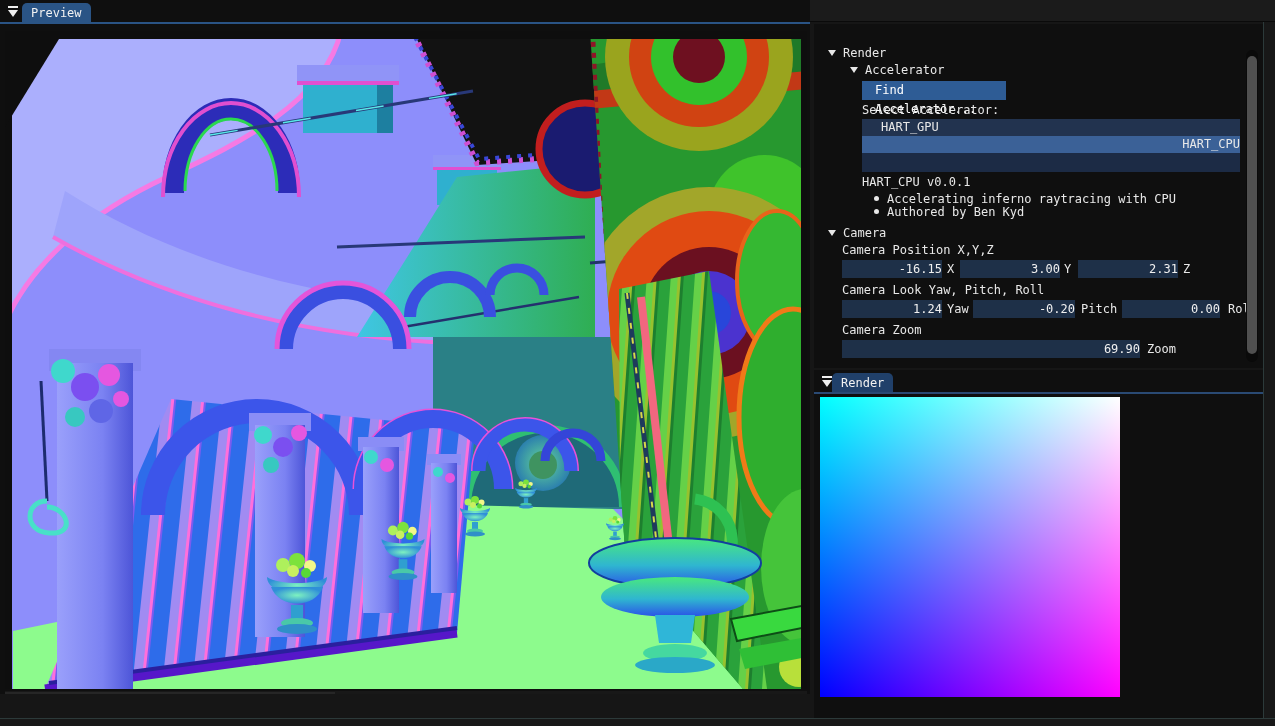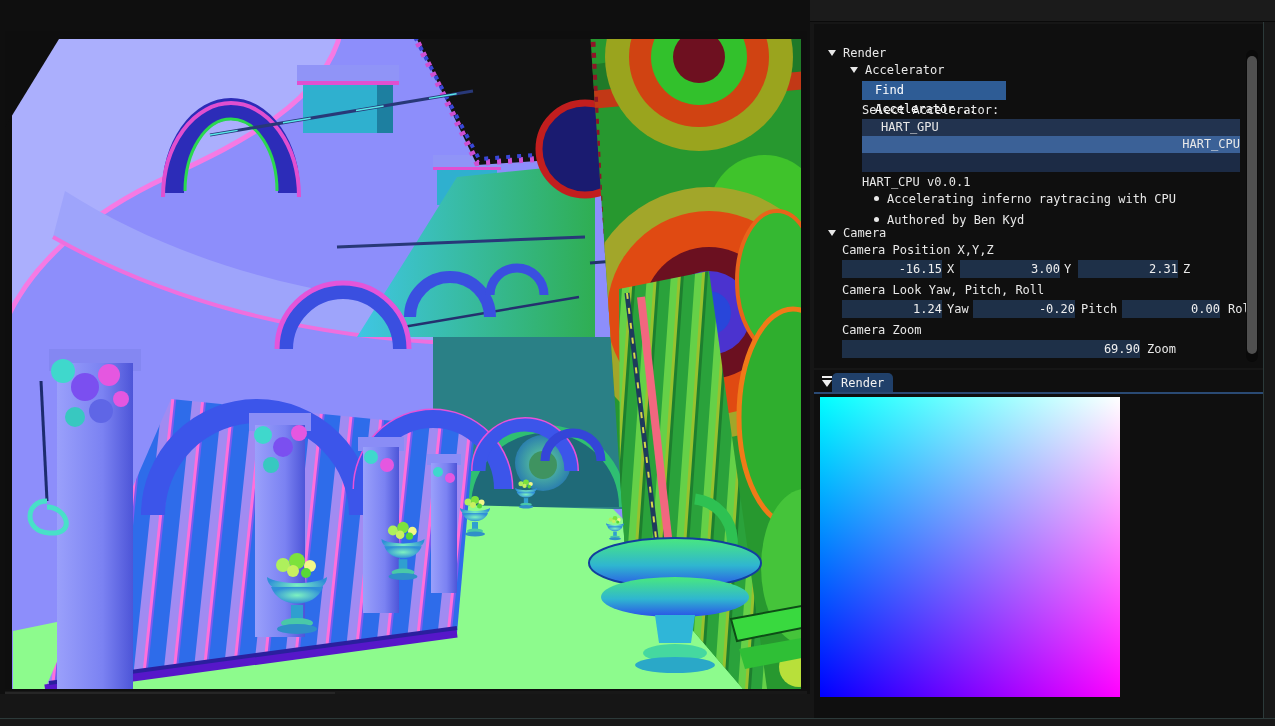--- a/index.html
+++ b/index.html
@@ -67,20 +67,28 @@
 <body>
 
 <div class="screen">
 
   <div class="menubar">
     <span class="menu-item">Menu</span>
     <span class="menu-item">View</span>
   </div>
 
   <section class="window" id="preview-window">
+    <div class="tabbar">
+      <div class="collapse-btn">
+        <span class="bar"></span>
+        <span class="tri"></span>
+      </div>
+      <div class="tab" style="left:22px;background:#2a5485;">Preview</div>
+      <div class="tab-underline" style="background:#2a5485;"></div>
+    </div>
 
     <div class="viewport">
       
       <svg width="802" height="658" viewBox="0 0 802 658" preserveAspectRatio="none">
         <defs>
           <linearGradient id="gTeal" x1="0" y1="0" x2="1" y2="0">
             <stop offset="0" stop-color="#3fc6e4"></stop>
               <stop offset="1" stop-color="#2fae52"></stop>
           </linearGradient>
           <linearGradient id="gCol" x1="0" y1="0" x2="1" y2="0">
@@ -295,21 +303,21 @@
 
     <div class="listbox" style="left:48px;top:95px;width:378px;height:53px;">
       <div class="list-item dim">HART_GPU</div>
       <div class="list-item selected">HART_CPU</div>
     </div>
 
     <div class="abs" style="left:48px;top:151px;">HART_CPU v0.0.1</div>
     <div class="abs" style="left:60px;top:168px;">
       <span class="bullet-dot"></span><span>Accelerating inferno raytracing with CPU</span>
     </div>
-    <div class="abs" style="left:60px;top:189px;">
+    <div class="abs" style="left:60px;top:181px;">
       <span class="bullet-dot"></span><span>Authored by Ben Kyd</span>
     </div>
 
     <div class="abs" style="left:14px;top:202px;">
       <span class="tree-arrow"></span><span>Camera</span>
     </div>
 
     <div class="abs" style="left:28px;top:219px;">Camera Position X,Y,Z</div>
     <div class="drag-field" style="left:28px;top:236px;width:100px;">-16.15</div>
     <div class="axis-label" style="left:133px;top:236px;">X</div>

